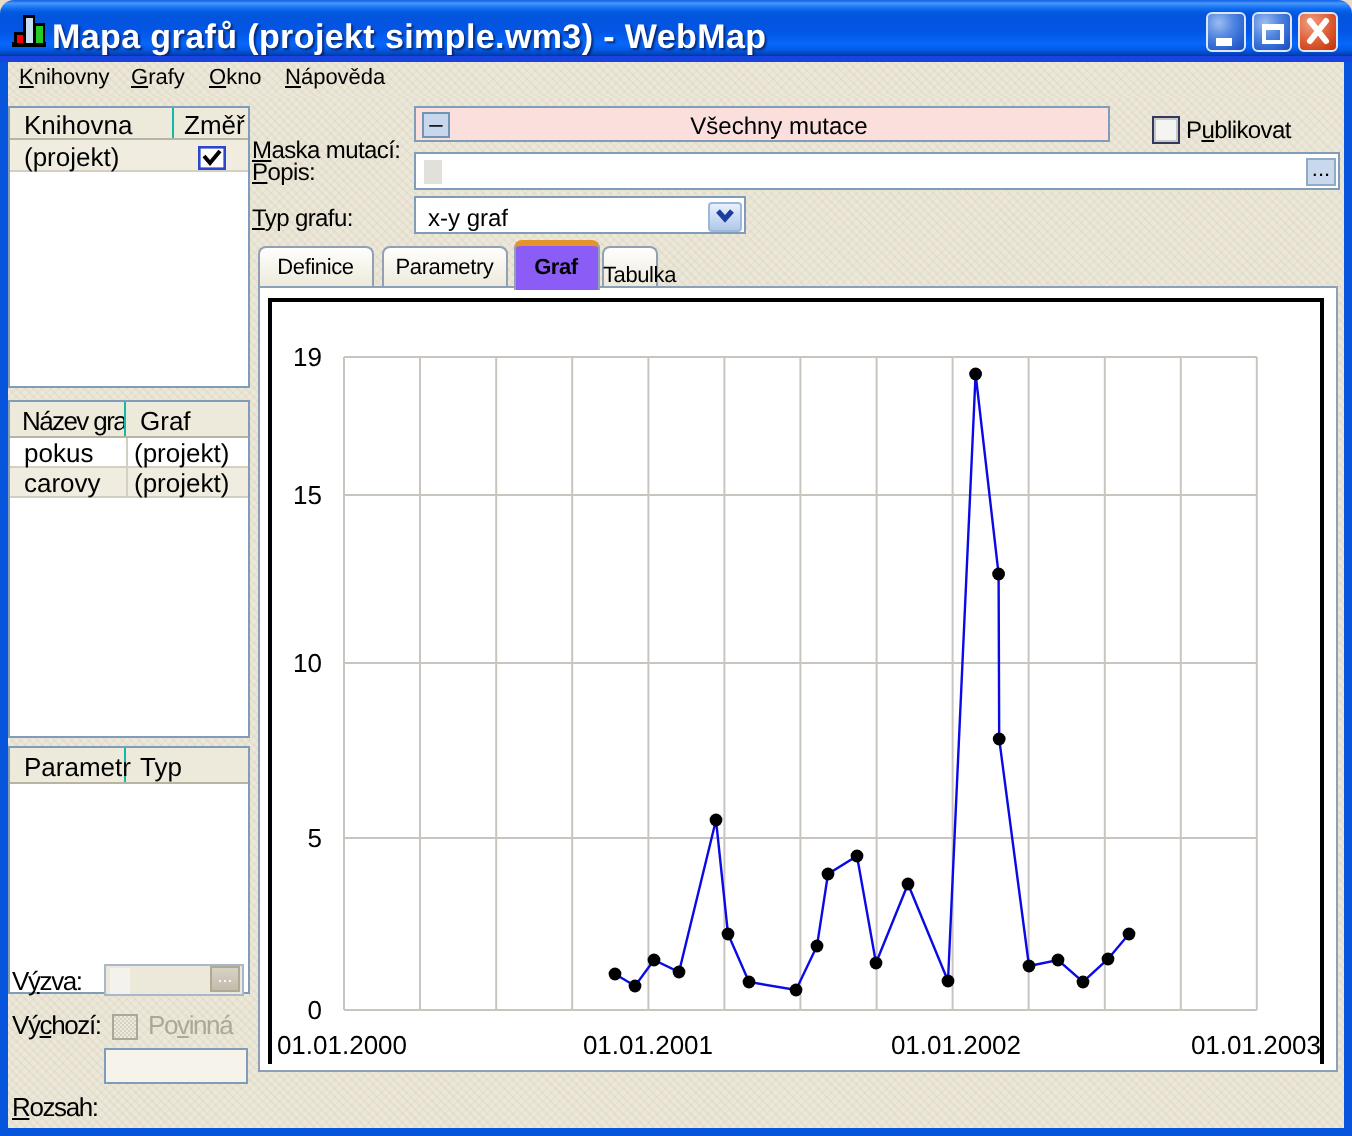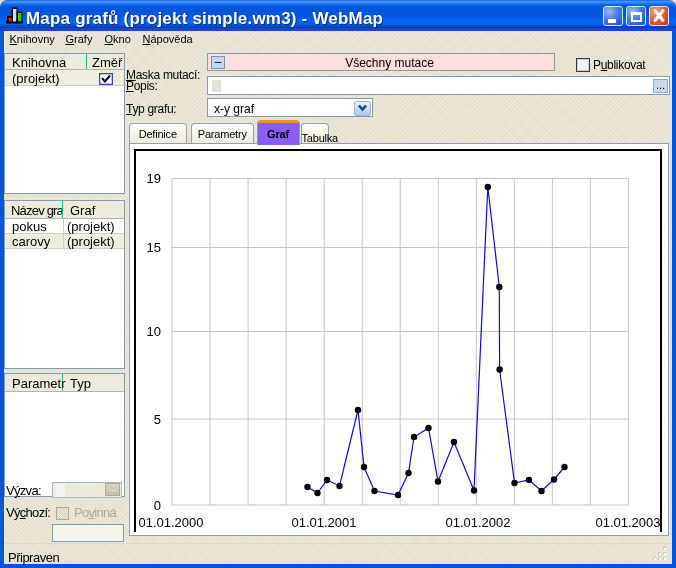--- a/index.html
+++ b/index.html
@@ -231,34 +231,13 @@
       <text x="161" y="336" text-anchor="end">10</text>
       <text x="161" y="423.5" text-anchor="end">5</text>
       <text x="161" y="509.5" text-anchor="end">0</text>
       <text x="171" y="527" text-anchor="middle">01.01.2000</text>
       <text x="324" y="527" text-anchor="middle">01.01.2001</text>
       <text x="478" y="527" text-anchor="middle">01.01.2002</text>
       <text x="628" y="527" text-anchor="middle">01.01.2003</text>
     </g>
   </svg>
 
-  <div id="statusbar">
-    <span class="abs" style="left:4px;top:6px;letter-spacing:-0.5px;">Připraven</span>
-    <svg class="abs" style="right:4px;bottom:2px;" width="18" height="18" viewBox="0 0 18 18">
-      <g fill="#CBC7B8">
-          <rect x="13" y="13" width="3" height="3"></rect>
-          <rect x="13" y="8" width="3" height="3"></rect>
-          <rect x="13" y="3" width="3" height="3"></rect>
-          <rect x="8" y="13" width="3" height="3"></rect>
-          <rect x="8" y="8" width="3" height="3"></rect>
-          <rect x="3" y="13" width="3" height="3"></rect>
-        </g>
-      <g fill="#fff">
-          <rect x="14" y="14" width="2" height="2"></rect>
-          <rect x="14" y="9" width="2" height="2"></rect>
-          <rect x="14" y="4" width="2" height="2"></rect>
-          <rect x="9" y="14" width="2" height="2"></rect>
-          <rect x="9" y="9" width="2" height="2"></rect>
-          <rect x="4" y="14" width="2" height="2"></rect>
-        </g>
-    </svg>
-  </div>
 </div>
 
 </body></html>

